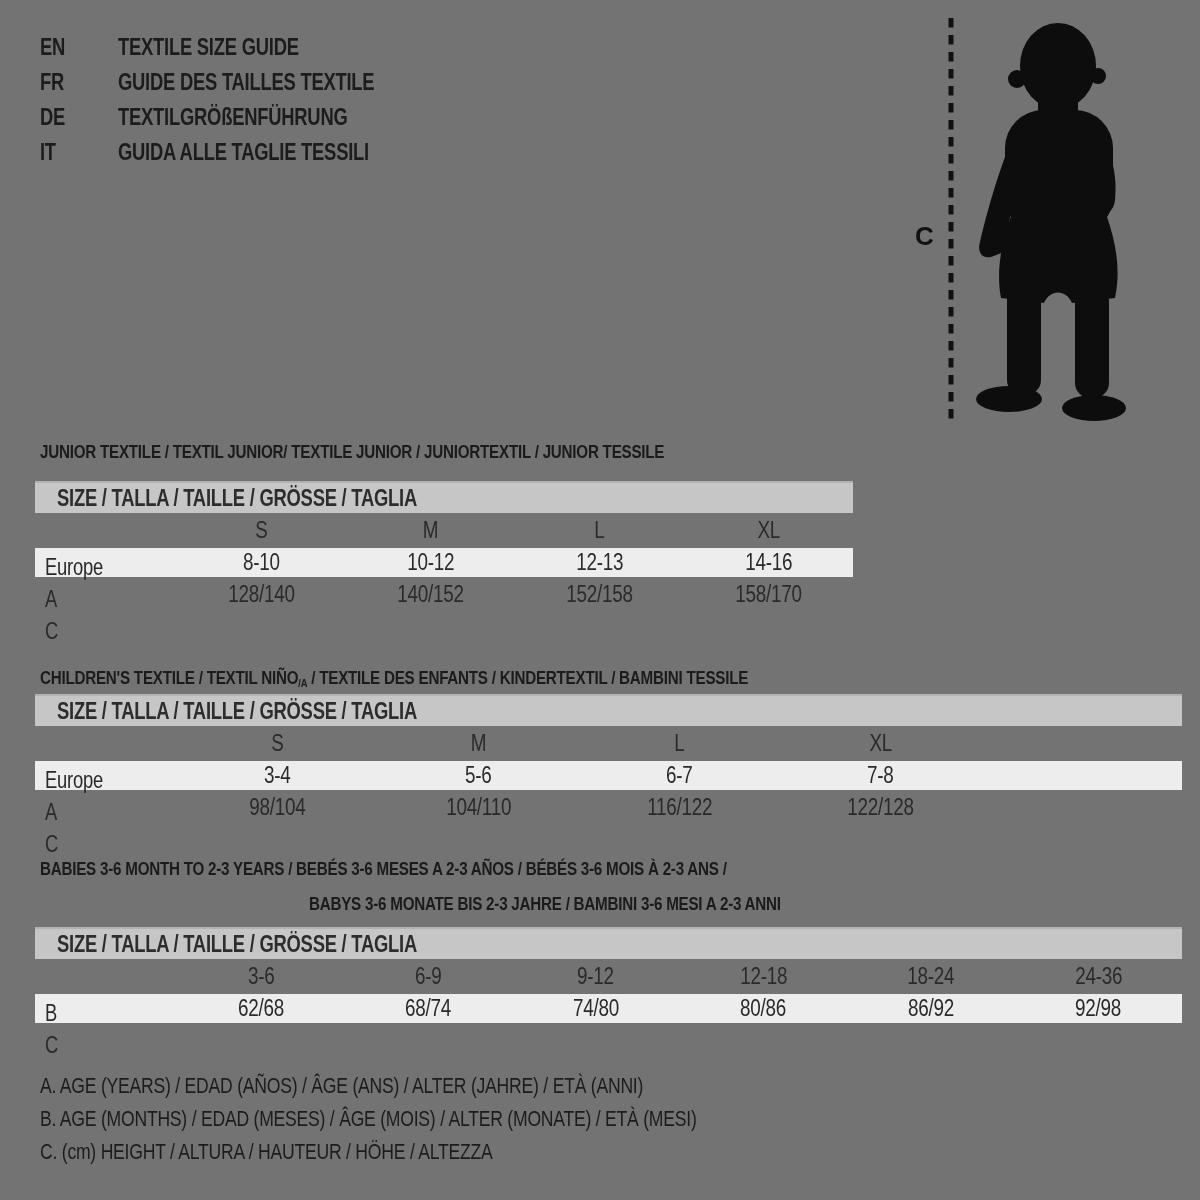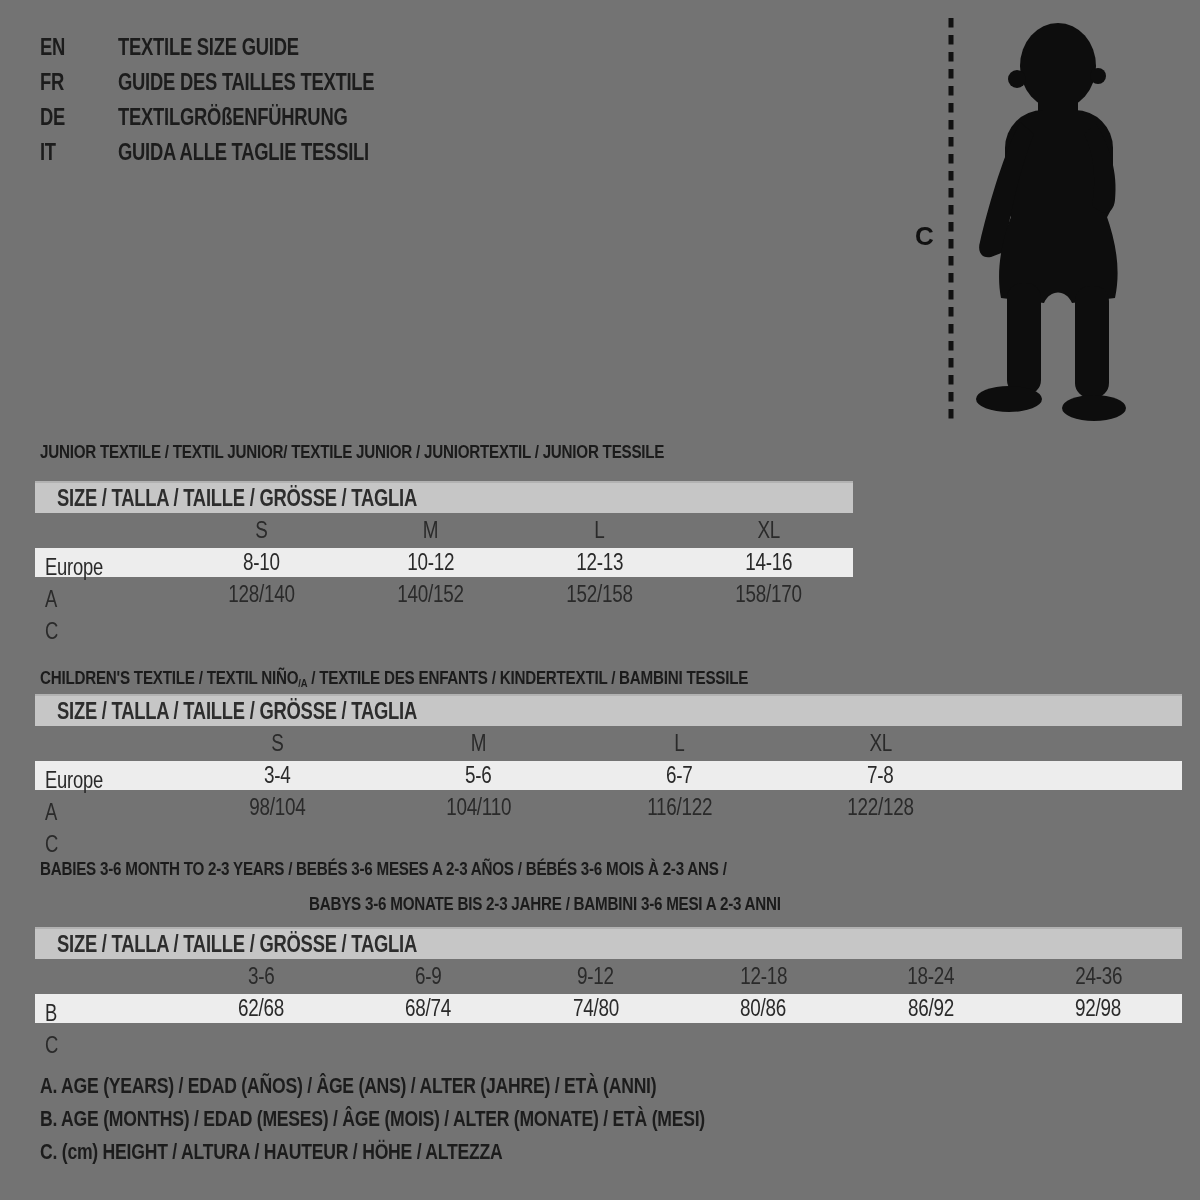--- a/index.html
+++ b/index.html
@@ -31,21 +31,21 @@
   .cell.lab { text-align:left; padding-left:10px;margin-top:37px; }
   .t-junior { width:818px; }
   .t-junior .trow { grid-template-columns:142px repeat(4,1fr); }
   .t-wide { width:1147px; }
   .t-children .trow { grid-template-columns:142px repeat(5,1fr); }
   .t-babies .trow { grid-template-columns:142px repeat(6,1fr); }
   .subA { font-size:0.62em; vertical-align:-0.25em; font-weight:bold; }
 
   
   .legend { position:absolute; left:40px; top:1069px; }
-  .legend-line { height:33px; line-height:33px; font-size:22px; font-weight:bold; color:#1c1c1c; }
+  .legend-line { height:33px; line-height:33px; font-size:22px; font-weight:normal; color:#1c1c1c; }
 </style>
 </head>
 <body>
 
 <div class="page">
 
   <div class="lang-block">
     <div class="lang-row">
       <span class="lang-code-cell"><span class="lang-code cond">EN</span></span>
       <span class="lang-title cond">TEXTILE SIZE GUIDE</span>

